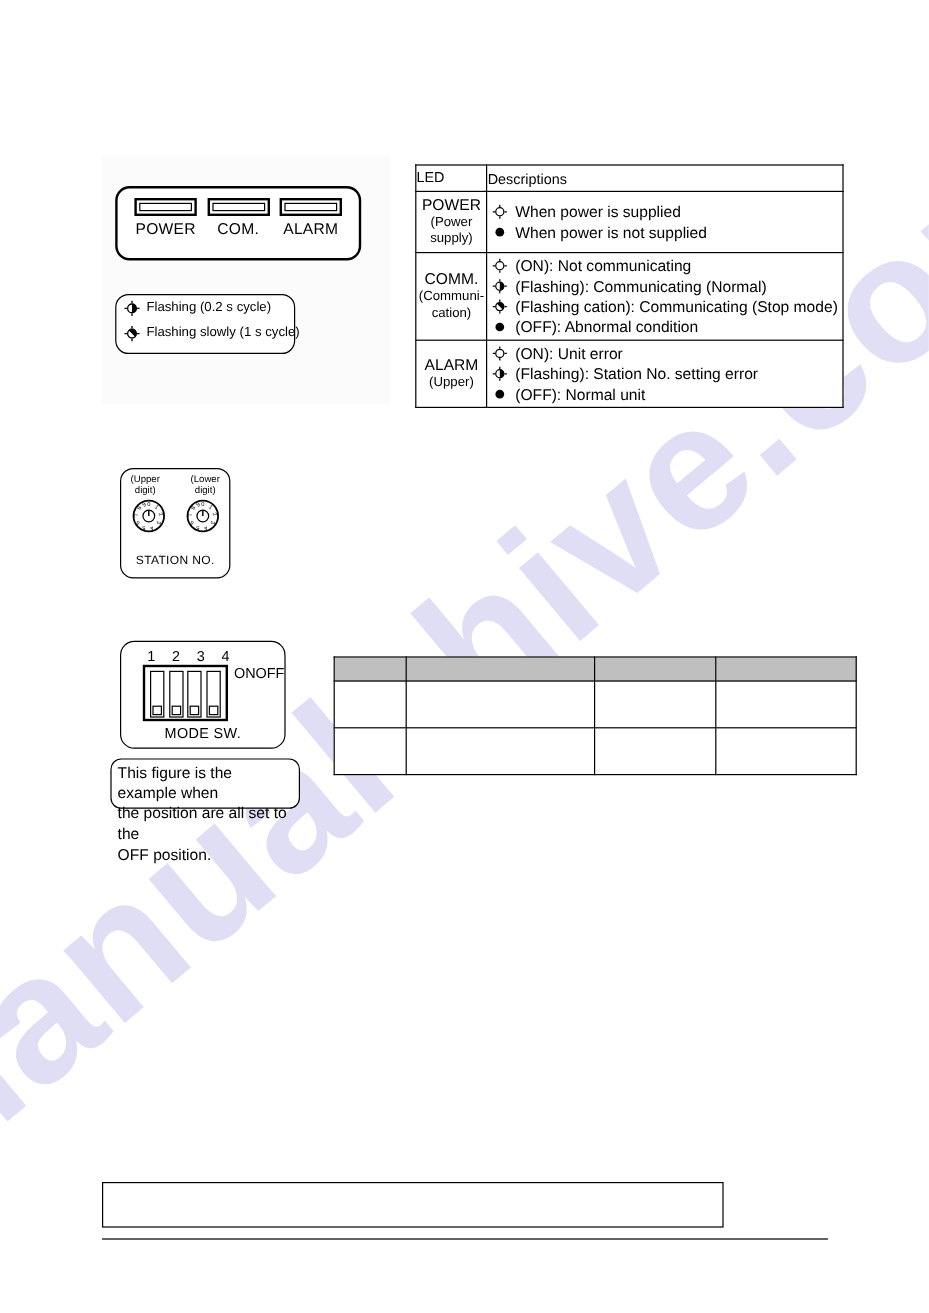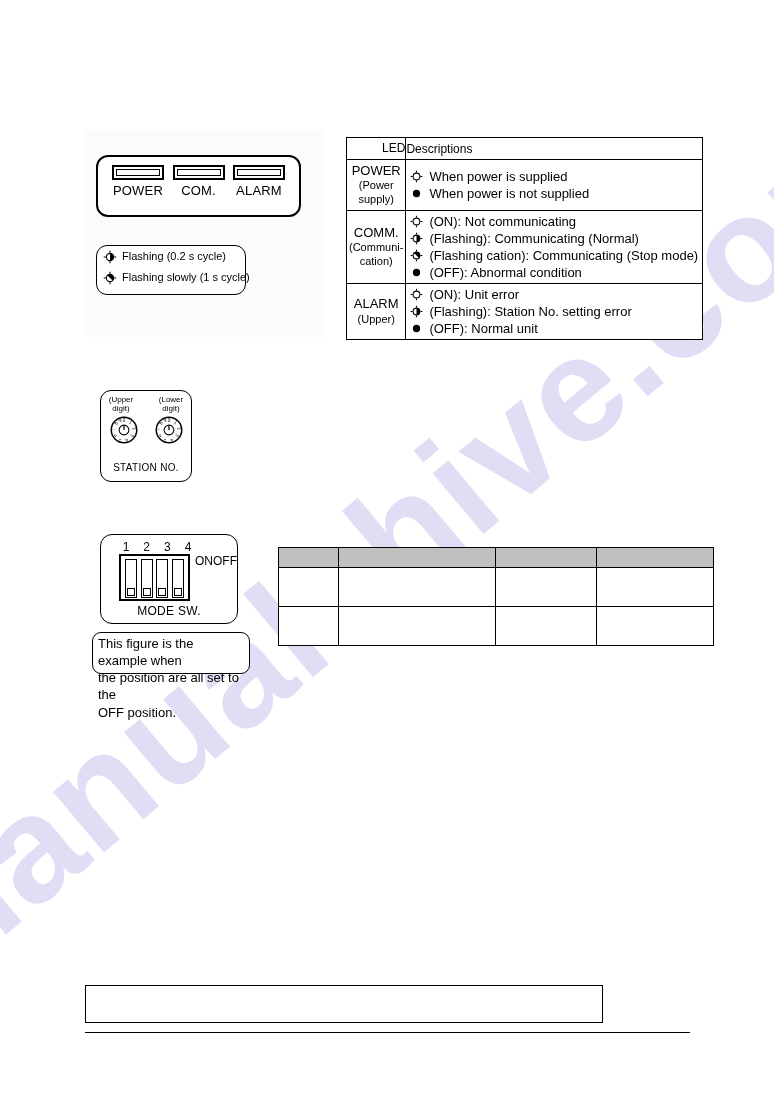--- a/index.html
+++ b/index.html
@@ -65,21 +65,21 @@
   #led-table{
     left:346px;top:137px;width:338px;
     border-collapse:collapse;background:#fff;
     font-size:11px;
   }
   #led-table td,#led-table th{
     border:1px solid #000;padding:0;vertical-align:middle;font-weight:normal;
   }
   #led-table .c-led{width:85px;text-align:center;padding:3px 2px;line-height:1.25;}
   #led-table .c-desc{padding:2px 4px;}
-  #led-table .hdr td{text-align:right;padding:3px 0;font-size:12px;}
+  #led-table .hdr td{text-align:left;padding:3px 0;font-size:12px;}
   .desc-line{display:flex;align-items:center;min-height:17px;}
   .desc-line .leg-txt{margin-left:6px;font-size:13px;white-space:nowrap;}
   .led-name{font-size:13px;}
   .led-sub{font-size:11px;}
 
   
   #station{
     left:100px;top:390px;width:92px;height:92px;
     border:1.6px solid #000;border-radius:11px;background:#fff;
     box-sizing:border-box;

